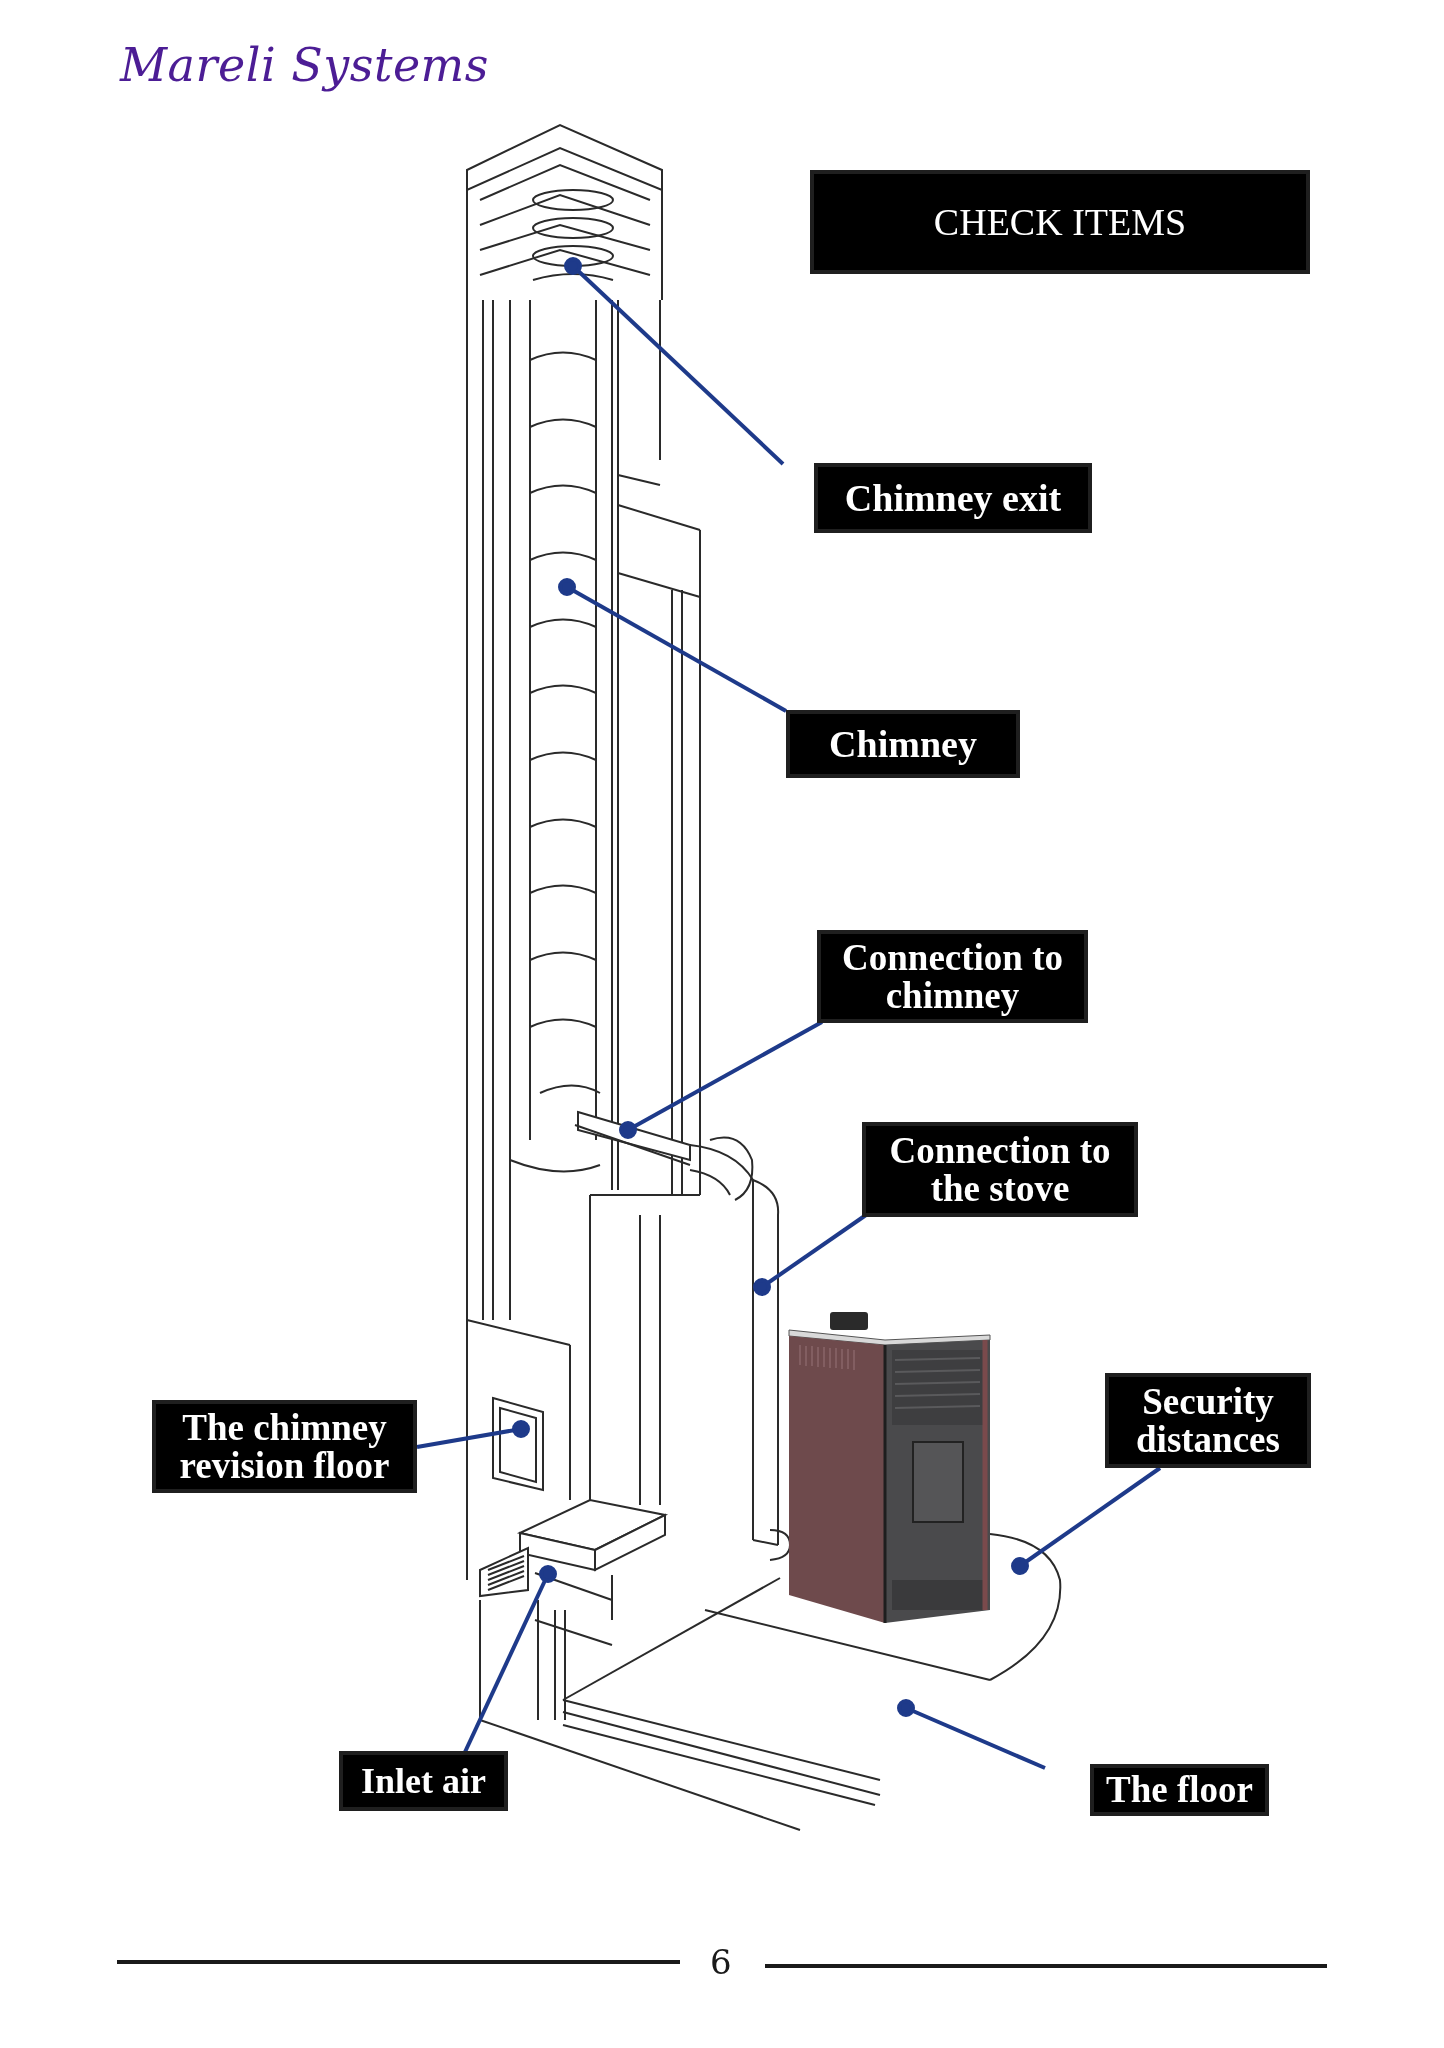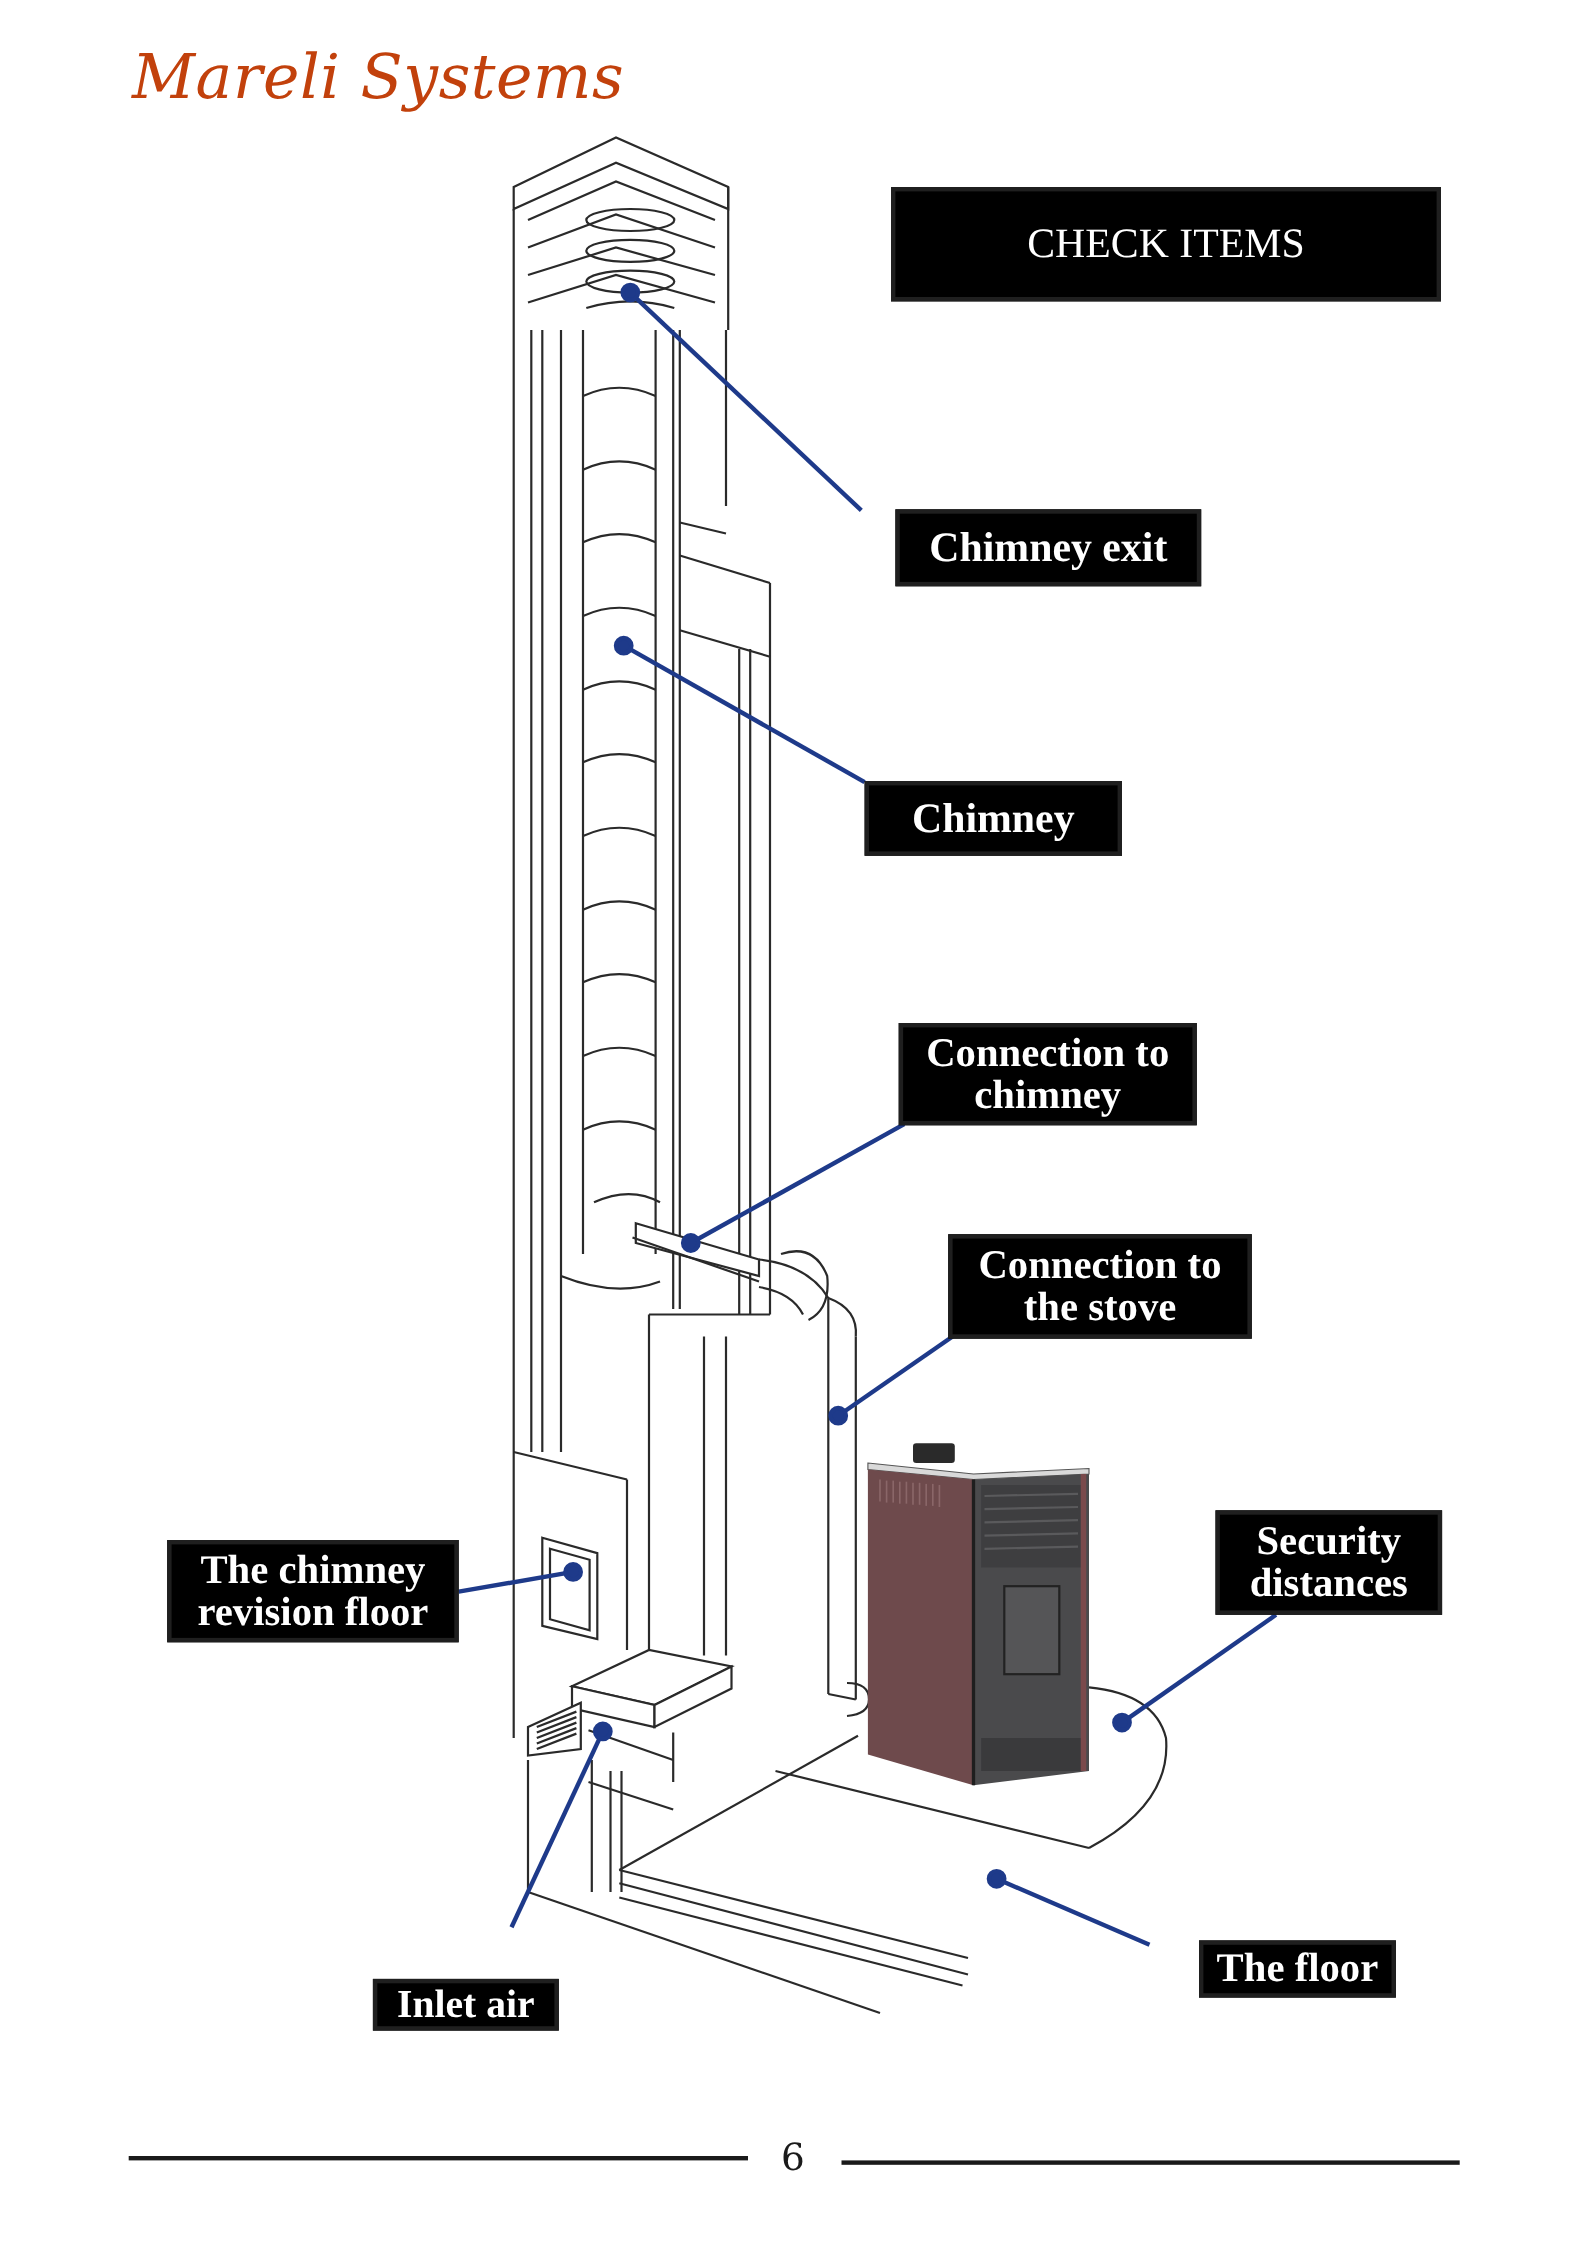--- a/index.html
+++ b/index.html
@@ -1,19 +1,19 @@
 <!DOCTYPE html>
 <html><head>
 <meta charset="utf-8">
 <style>
   html, body { margin:0; padding:0; background:#ffffff; }
   body { width:1444px; height:2048px; position:relative; overflow:hidden;
          font-family:"Liberation Serif", "DejaVu Serif", serif; }
-  .brand { position:absolute; left:120px; top:38px; font-size:56px; font-style:italic;
-           color:#c2410c; letter-spacing:0.5px; font-family:"DejaVu Serif", serif; }
+  .brand { position:absolute; left:120px; top:38px; font-size:46px; font-style:italic;
+           color:#4c1d95; letter-spacing:0.5px; font-family:"DejaVu Serif", serif; }
   svg.diagram { position:absolute; left:0; top:0; }
   .label { position:absolute; background:#000000; border:4px solid #1f1f1f; color:#ffffff;
            text-align:center; font-weight:bold; box-sizing:border-box;
            display:flex; flex-direction:column; justify-content:center; align-items:center;
            line-height:1.02; font-family:"Liberation Serif", serif; }
   .label span { display:block; white-space:nowrap; }
   .footer-line { position:absolute; height:4px; background:#1a1a1a; }
   .page-num { position:absolute; font-size:34px; color:#1a1a1a; font-family:"DejaVu Serif", serif; }
 </style>
 </head>
@@ -202,21 +202,21 @@
 <div class="label" style="left:152px; top:1400px; width:265px; height:93px; font-size:37px;">
   <span>The chimney</span>
   <span>revision floor</span>
 </div>
 
 <div class="label" style="left:1105px; top:1373px; width:206px; height:95px; font-size:37px;">
   <span>Security</span>
   <span>distances</span>
 </div>
 
-<div class="label" style="left:339px; top:1751px; width:169px; height:47px; font-size:36px;margin-top:48px;">
+<div class="label" style="left:339px; top:1751px; width:169px; height:60px; font-size:36px;">
   <span>Inlet air</span>
 </div>
 
 <div class="label" style="left:1090px; top:1764px; width:179px; height:52px; font-size:37px;">
   <span>The floor</span>
 </div>
 
 <div class="footer-line" style="left:117px; top:1960px; width:563px;"></div>
 <div class="page-num" style="left:710px; top:1942px;">6</div>
 <div class="footer-line" style="left:765px; top:1964px; width:562px;"></div>

